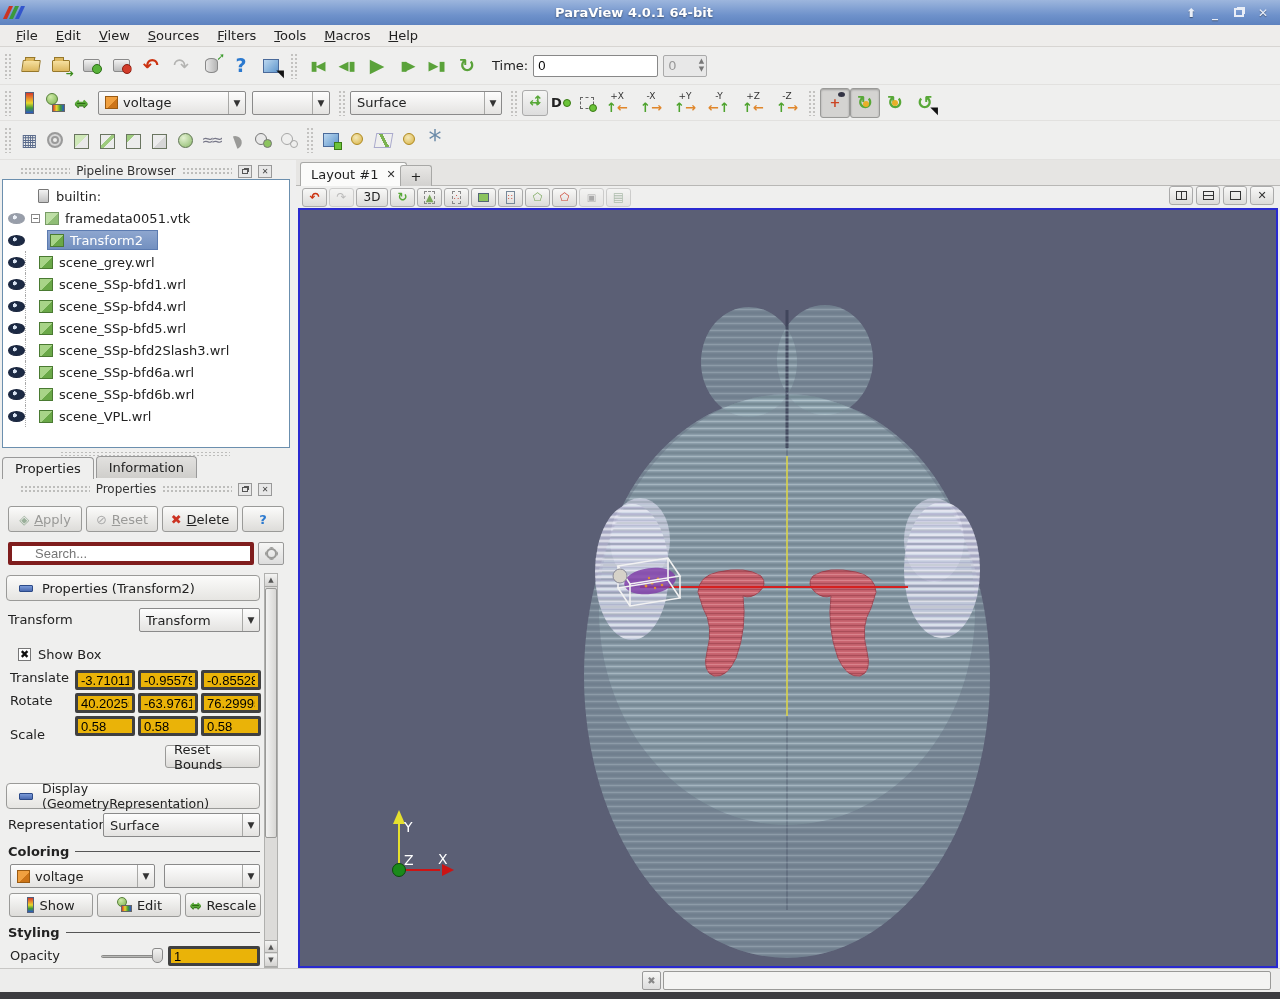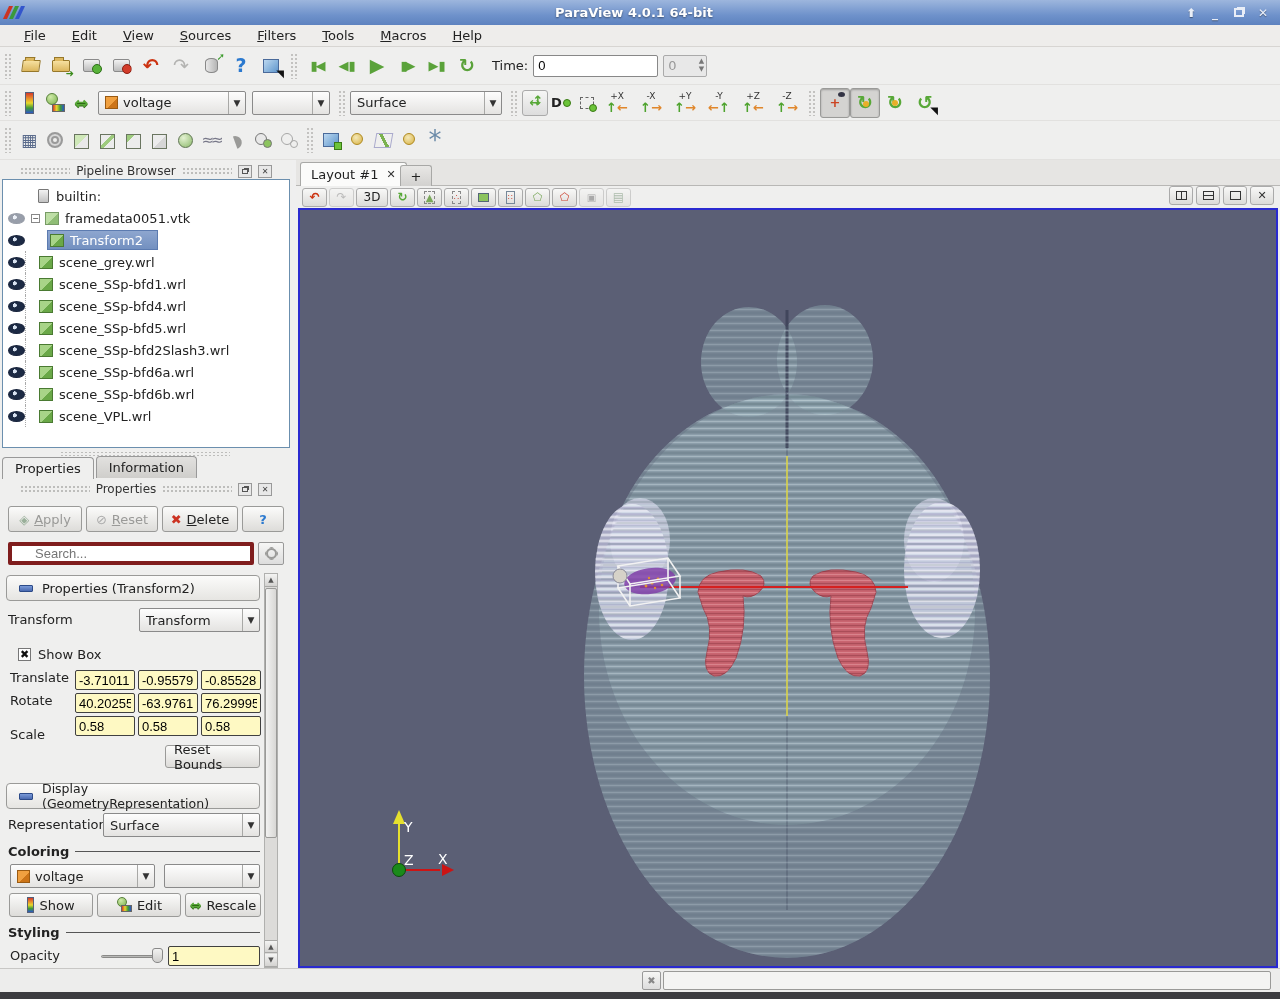--- a/index.html
+++ b/index.html
@@ -14,21 +14,21 @@
   .title-logo i { width:4px; height:13px; transform:skewX(-25deg); }
   .title-text { position:absolute; left:0; right:12px; text-align:center; color:#fff; font-weight:bold;
     text-shadow:0 1px 2px rgba(0,0,0,.45); font-size:13px; }
   .win-ctrls { margin-left:auto; display:flex; gap:10px; margin-right:10px; z-index:2; }
   .win-ctrls span { color:#e9eef7; font-weight:bold; font-size:12px; width:14px; text-align:center;
     text-shadow:0 1px 1px rgba(0,0,0,.4); cursor:default; }
   .restore-glyph { display:inline-block; width:10px; height:9px; border:2px solid #e9eef7; box-shadow:2px -2px 0 -1px #e9eef7; }
 
   .menubar { position:absolute; left:0; top:25px; width:1280px; height:22px; background:#eeedeb;
     border-bottom:1px solid #d7d5d2; display:flex; align-items:center; padding-left:8px; gap:2px; }
-  .menu-item { padding:2px 8px;margin-left:8px; }
+  .menu-item { padding:2px 8px; }
   .accel { display:inline-block; }
   .accel::first-letter { text-decoration:underline; }
 
   
   .tb { position:absolute; left:0; width:1280px; background:#efefee; display:flex; align-items:center;
     border-bottom:1px solid #e2e1df; }
   .tb1 { top:47px; height:38px; }
   .tb2 { top:85px; height:36px; }
   .tb3 { top:121px; height:39px; }
   .handle { width:8px; height:26px; margin:0 4px;
@@ -145,21 +145,21 @@
   .searchrow input { flex:1; height:23px; border:4px solid #7f1d1d; border-radius:2px; padding:0 23px; font-size:13px; color:#555; }
   .gearbtn { width:26px; height:23px; border:1px solid #999; border-radius:2px; background:linear-gradient(#f6f6f5,#ddd); display:flex; align-items:center; justify-content:center; }
   .gear { width:11px; height:11px; border-radius:50%; border:2px solid #9a9a98;
     box-shadow:0 -4px 0 -3px #9a9a98,0 4px 0 -3px #9a9a98,4px 0 0 -3px #9a9a98,-4px 0 0 -3px #9a9a98; }
 
   .scrollarea { position:absolute; left:6px; top:413px; width:256px; height:395px; }
   .sec-header { position:absolute; left:0; width:254px; height:26px; border:1px solid #9a9a98; border-radius:4px;
     background:linear-gradient(#fbfbfa,#e6e5e2); display:flex; align-items:center; padding-left:12px; gap:9px; font-size:13px; }
   .minus-ico { width:14px; height:7px; background:linear-gradient(#7a9ad8,#4a6ab0); border:1px solid #2c4a88; border-radius:1px; }
   .frow { position:absolute; display:flex; align-items:center; }
-  .field { border:1px solid #404040; border-radius:2px; background:#fef9c3; height:20px; font-size:13px; padding:0 3px; }
+  .field { border:3px solid #404040; border-radius:2px; background:#eab308; height:20px; font-size:13px; padding:0 3px; }
   .cbx { width:13px; height:13px; border:1px solid #777; background:#fff; margin-right:7px;
     display:flex; align-items:center; justify-content:center; font-size:11px; font-weight:bold; color:#111; line-height:1; }
   .bold-label { font-weight:bold; font-size:13px; display:flex; align-items:center; gap:6px; }
   .bold-label::after { content:""; flex:1; border-top:1px solid #555; }
   .slider { position:relative; height:20px; }
   .slider .track { position:absolute; left:0; right:0; top:9px; height:3px; background:#b8b8b6; border:1px solid #8a8a88; border-radius:2px; }
   .slider .thumb { position:absolute; right:0; top:2px; width:11px; height:15px; border:1px solid #888;
     border-radius:3px 3px 5px 5px; background:linear-gradient(#f2f2f1,#cfcecc); }
 
   .vscroll { position:absolute; left:264px; top:413px; width:14px; height:395px; background:#dcdbd9; border:1px solid #b0b0ae; }

